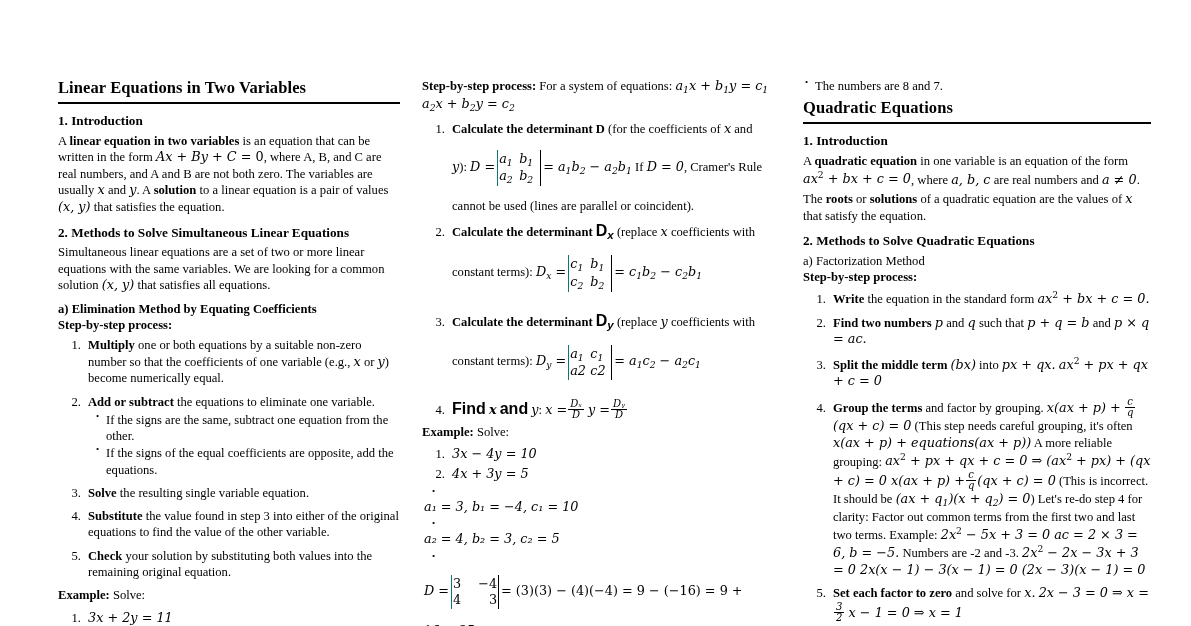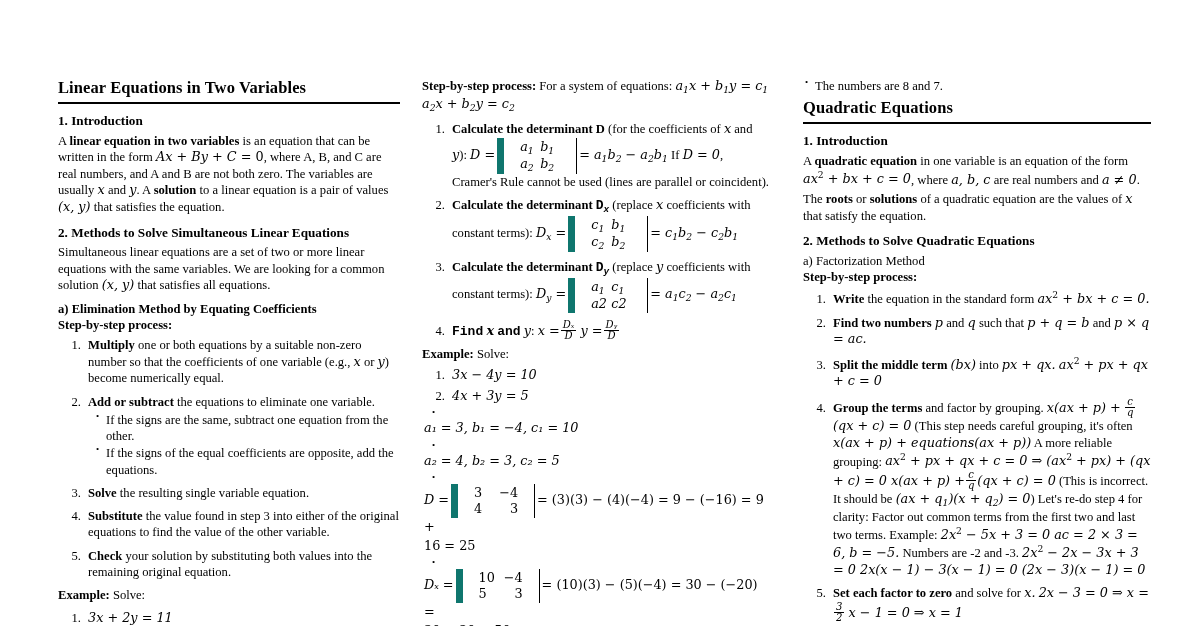--- a/index.html
+++ b/index.html
@@ -144,24 +144,24 @@
     font-family: "DejaVu Serif", "Liberation Serif", serif;
     font-style: italic;
     font-size: 12.8px;
   }
   .mn {
     font-family: "DejaVu Serif", "Liberation Serif", serif;
     font-style: normal;
     font-size: 12.8px;
   }
   .mb {
-    font-family: Liberation Mono, monospace;
+    font-family: Liberation Sans, sans-serif;
     font-style: normal;
     font-weight: bold;
-    font-size: 13px;
+    font-size: 16px;
   }
   sub {
     font-size: 0.72em;
     vertical-align: -0.28em;
     font-style: italic;
   }
   sup {
     font-size: 0.72em;
     vertical-align: 0.5em;
     font-style: normal;
@@ -176,24 +176,24 @@
   }
   .frac .num { display: block; padding: 0 2px; }
   .frac .den {
     display: block;
     border-top: 1px solid #000;
     padding: 0 2px;
   }
   .det {
     display: inline-block;
     vertical-align: middle;
-    border-left: 7px solid #0f766e;
+    border-left: 1px solid #0f766e;
     border-right: 1px solid #000;
-    padding: 1px 16px;
-    margin: 0 2px;
+    padding: 1px 1px;
+    margin: 12px 2px;
     line-height: 1.25;
     font-size: 0.95em;
   }
   .det .row { display: block; white-space: nowrap; }
   .det .cell {
     display: inline-block;
     min-width: 20px;
     text-align: left;
   }
   .det .cell.r { text-align: right; min-width: 24px; }

